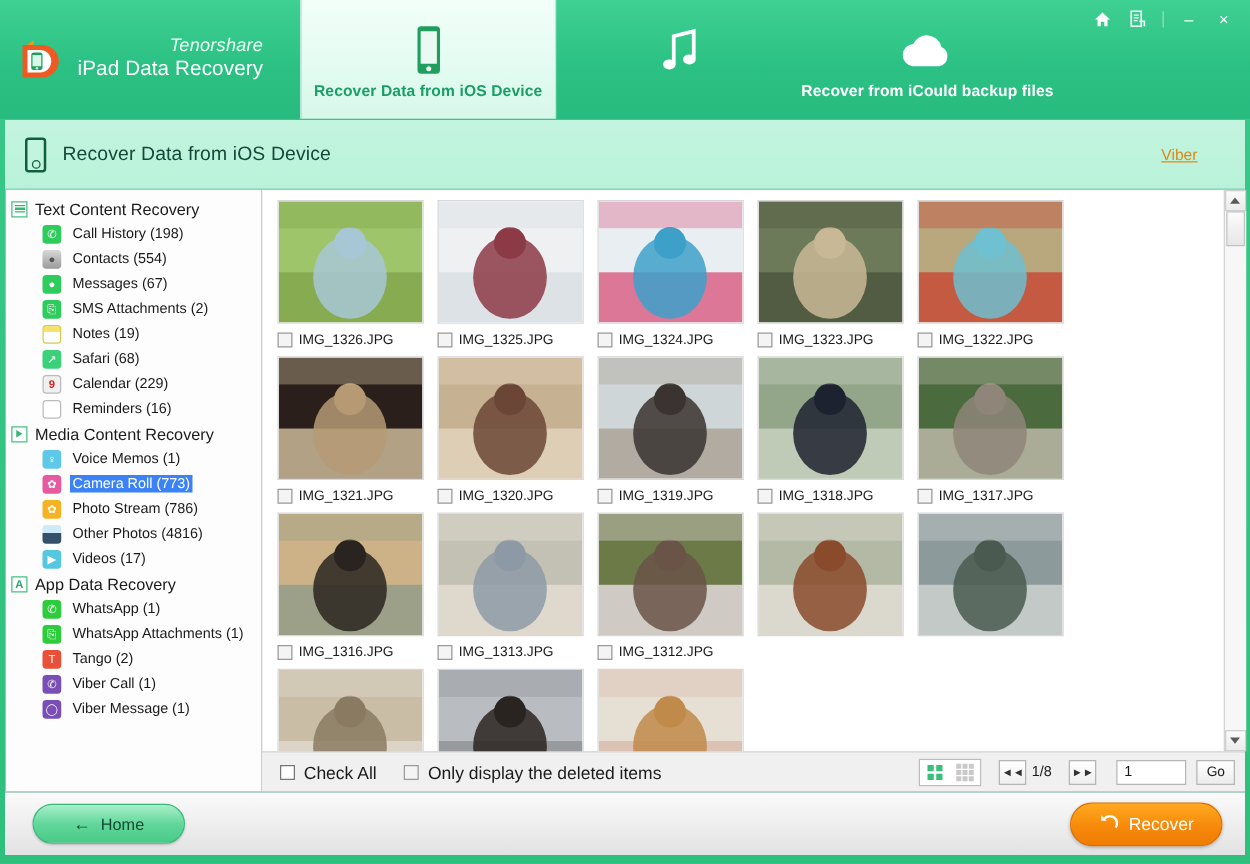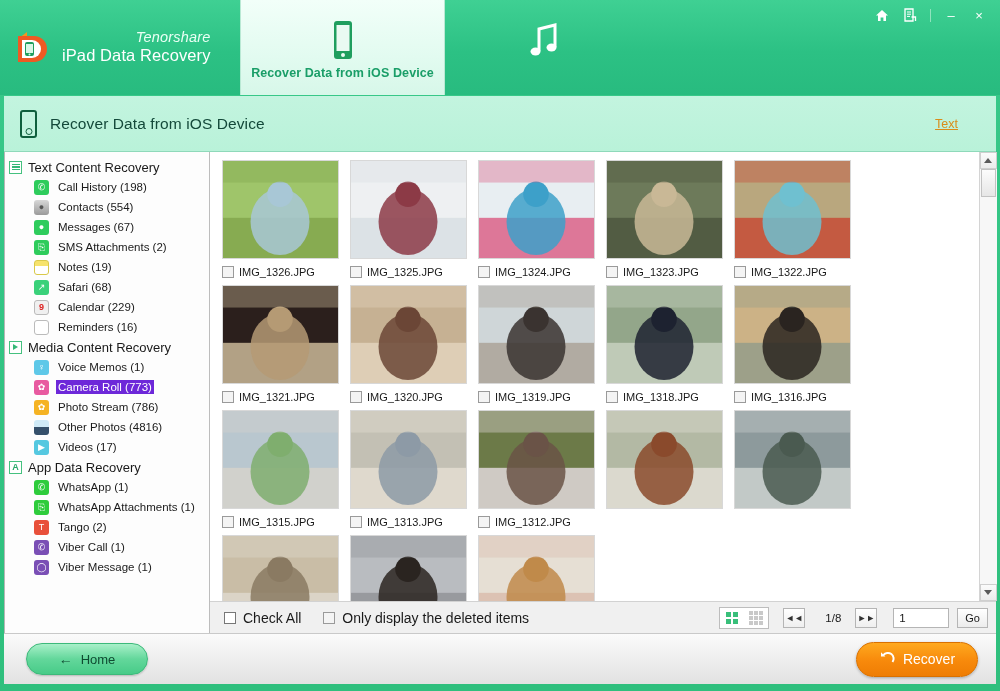--- a/index.html
+++ b/index.html
@@ -119,21 +119,21 @@
 
   .item {
     display: flex; align-items: center; height: 20px; padding-left: 29px; cursor: pointer;
   }
   .item-ico {
     width: 15px; height: 15px; flex: none; margin-right: 7px; border-radius: 3px;
     display: flex; align-items: center; justify-content: center;
     font-size: 9px; color: #fff; line-height: 1; position: relative;
   }
   .item-label { font-size: 11.5px; color: #1a1a1a; padding: 1px 2px; white-space: nowrap; }
-  .item.selected .item-label { background: #6d28d9; color: #ffffff; }
+  .item.selected .item-label { background: #3b82f6; color: #ffffff; }
 
   
   .gridpane { flex: 1; display: flex; flex-direction: column; background: #ffffff; min-width: 0; }
   .gridscrollwrap { flex: 1; display: flex; min-height: 0; }
   .gridarea {
     flex: 1; padding: 8px 0 0 12px; overflow: hidden;
     display: flex; flex-wrap: wrap; align-content: flex-start;
   }
   .thumb { width: 128px; height: 125px; margin: 0 0 0 0; flex: none; }
   .thumb-box {
@@ -184,21 +184,21 @@
   }
   .vt .sq { display: grid; grid-template-columns: 5px 5px; grid-template-rows: 5px 5px; gap: 2px; }
   .vt .sq i { display:block; width:5px; height:5px; background:#39bf7a; }
   .vt.inactive .sq { grid-template-columns: 4px 4px 4px; grid-template-rows: 4px 4px 4px; gap:1px; }
   .vt.inactive .sq i { width:4px;height:4px;background:#c9c9c9; }
   .pg-btn {
     width: 22px; height: 20px; border: 1px solid #b5b5b5; background: linear-gradient(#fff,#efefef);
     display:flex; align-items:center; justify-content:center; cursor:pointer; font-size:9px; color:#333;
     margin-left: 14px;
   }
-  .pg-count { font-size: 11.5px; color: #1a1a1a; margin-left: 20px; }
+  .pg-count { font-size: 11.5px; color: #1a1a1a; margin-left: 4px; }
   .pg-input {
     width: 56px; height: 20px; border: 1px solid #b5b5b5; background:#fff;
     margin-left: 16px; font-size: 11.5px; color:#1a1a1a; padding: 0 5px;
     font-family: "Liberation Sans", sans-serif;
   }
   .pg-go {
     height: 20px; padding: 0 7px; border: 1px solid #b5b5b5; background: linear-gradient(#fff,#ececec);
     font-size: 11px; color:#1a1a1a; margin-left: 8px; cursor:pointer; display:flex; align-items:center;
     font-family: "Liberation Sans", sans-serif;
   }
@@ -267,20 +267,28 @@
       <div class="tab t2">
         <div class="tab-icon">
           <svg width="34" height="42" viewBox="0 0 34 42">
             <path d="M12 32 L12 10 L28 6 L28 28" stroke="#ffffff" stroke-width="3" fill="none"></path>
             <ellipse cx="8.5" cy="32.5" rx="5" ry="4" fill="#ffffff"></ellipse>
             <ellipse cx="24.5" cy="28.5" rx="5" ry="4" fill="#ffffff"></ellipse>
           </svg>
         </div>
       </div>
 
+      <div class="tab t3">
+        <div class="tab-icon">
+          <svg width="50" height="42" viewBox="0 0 50 42">
+            <path d="M13 34 a9 9 0 0 1 0.6 -17.9 a12 12 0 0 1 22.5 2.4 a8.2 8.2 0 0 1 -1.6 15.5 z" fill="#ffffff"></path>
+          </svg>
+        </div>
+        <div class="tab-label">Recover from iCould backup files</div>
+      </div>
     </div>
 
     <div class="winbtns">
       <div class="winbtn">
         <svg width="14" height="13" viewBox="0 0 14 13">
             <path d="M7 1 L13 6.5 L11 6.5 L11 12 L8.4 12 L8.4 8.4 L5.6 8.4 L5.6 12 L3 12 L3 6.5 L1 6.5 Z" fill="#ffffff"></path>
           </svg>
       </div>
       <div class="winbtn">
         <svg width="14" height="14" viewBox="0 0 14 14">
@@ -291,21 +299,21 @@
       </div>
       <div class="winsep"></div>
       <div class="winbtn">–</div>
       <div class="winbtn">×</div>
     </div>
   </div>
 
   <div class="subheader">
     <div class="sub-phone"></div>
     <div class="sub-title">Recover Data from iOS Device</div>
-    <div class="print-link">Text</div>
+    <div class="print-link">Viber</div>
   </div>
 
   <div class="main">
 
     <div class="sidebar" id="sidebar">
         <div class="grp">
           <div class="grp-exp">
             <span class="bars">
               <i></i>
               <i></i>
@@ -534,45 +542,45 @@
                 </svg>
               </div>
               <div class="thumb-cap">
                 <div class="cbox"></div>
                 <div class="thumb-name">IMG_1318.JPG</div>
               </div>
             </div>
             <div class="thumb">
               <div class="thumb-box">
                 <svg class="thumb-img" viewBox="0 0 117 99" preserveAspectRatio="none">
+                  <rect width="117" height="99" fill="#4b6a3e"></rect>
+                  <rect y="58" width="117" height="41" fill="#c9c3b5" opacity="0.75"></rect>
+                  <ellipse cx="58" cy="62" rx="30" ry="34" fill="#8f8579" opacity="0.85"></ellipse>
+                  <circle cx="58" cy="34" r="13" fill="#8f8579"></circle>
+                  <rect x="0" y="0" width="117" height="22" fill="#c9c3b5" opacity="0.35"></rect>
+                </svg>
+              </div>
+              <div class="thumb-cap">
+                <div class="cbox"></div>
+                <div class="thumb-name">IMG_1317.JPG</div>
+              </div>
+            </div>
+            <div class="thumb">
+              <div class="thumb-box">
+                <svg class="thumb-img" viewBox="0 0 117 99" preserveAspectRatio="none">
                   <rect width="117" height="99" fill="#ccb286"></rect>
                   <rect y="58" width="117" height="41" fill="#8d9a8a" opacity="0.75"></rect>
                   <ellipse cx="58" cy="62" rx="30" ry="34" fill="#2a2420" opacity="0.85"></ellipse>
                   <circle cx="58" cy="34" r="13" fill="#2a2420"></circle>
                   <rect x="0" y="0" width="117" height="22" fill="#8d9a8a" opacity="0.35"></rect>
                 </svg>
               </div>
               <div class="thumb-cap">
                 <div class="cbox"></div>
                 <div class="thumb-name">IMG_1316.JPG</div>
-              </div>
-            </div>
-            <div class="thumb">
-              <div class="thumb-box">
-                <svg class="thumb-img" viewBox="0 0 117 99" preserveAspectRatio="none">
-                  <rect width="117" height="99" fill="#b9c7cf"></rect>
-                  <rect y="58" width="117" height="41" fill="#d9d4cb" opacity="0.75"></rect>
-                  <ellipse cx="58" cy="62" rx="30" ry="34" fill="#7fae6e" opacity="0.85"></ellipse>
-                  <circle cx="58" cy="34" r="13" fill="#7fae6e"></circle>
-                  <rect x="0" y="0" width="117" height="22" fill="#d9d4cb" opacity="0.35"></rect>
-                </svg>
-              </div>
-              <div class="thumb-cap">
-                <div class="cbox"></div>
-                <div class="thumb-name">IMG_1315.JPG</div>
               </div>
             </div>
             <div class="thumb">
               <div class="thumb-box">
                 <svg class="thumb-img" viewBox="0 0 117 99" preserveAspectRatio="none">
                   <rect width="117" height="99" fill="#c3c0b4"></rect>
                   <rect y="58" width="117" height="41" fill="#e8e2d6" opacity="0.75"></rect>
                   <ellipse cx="58" cy="62" rx="30" ry="34" fill="#8d9aa6" opacity="0.85"></ellipse>
                   <circle cx="58" cy="34" r="13" fill="#8d9aa6"></circle>
                   <rect x="0" y="0" width="117" height="22" fill="#e8e2d6" opacity="0.35"></rect>

